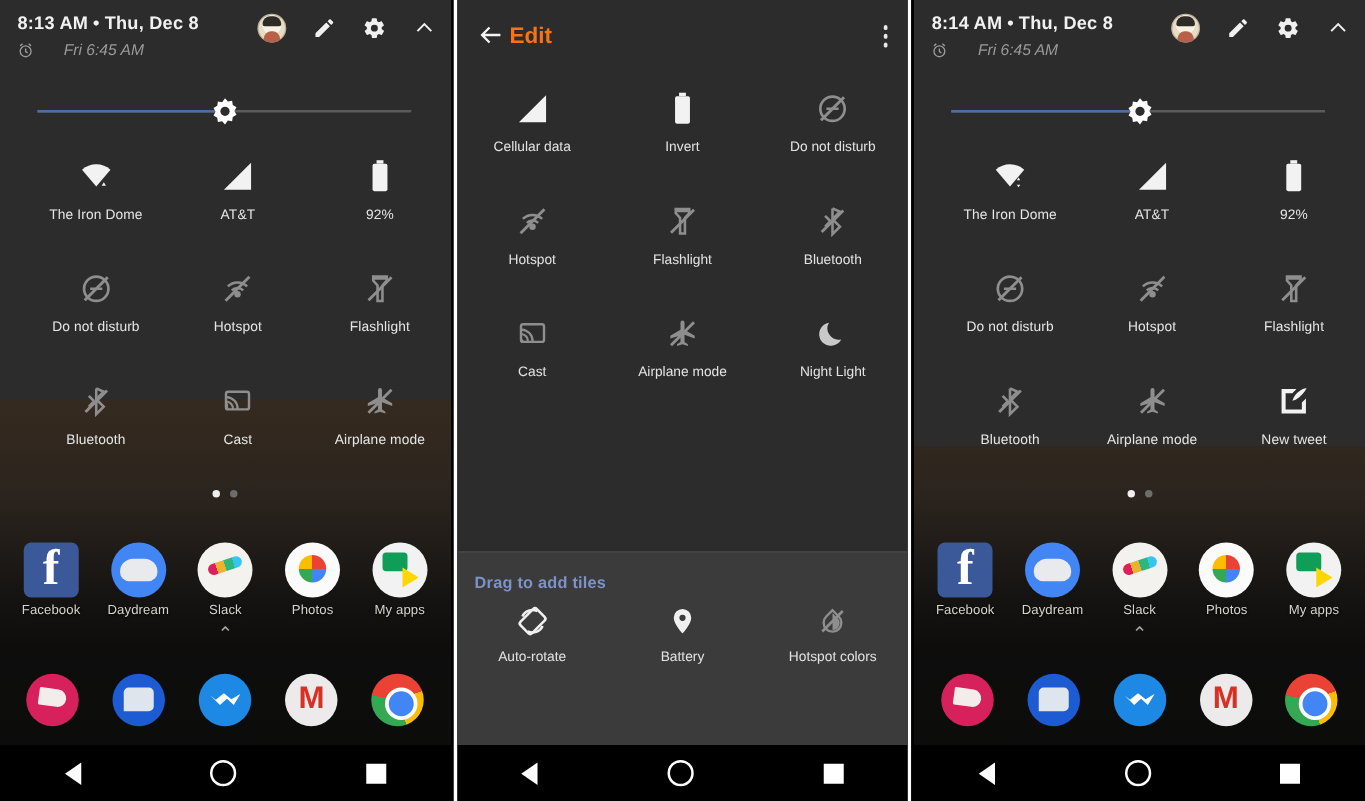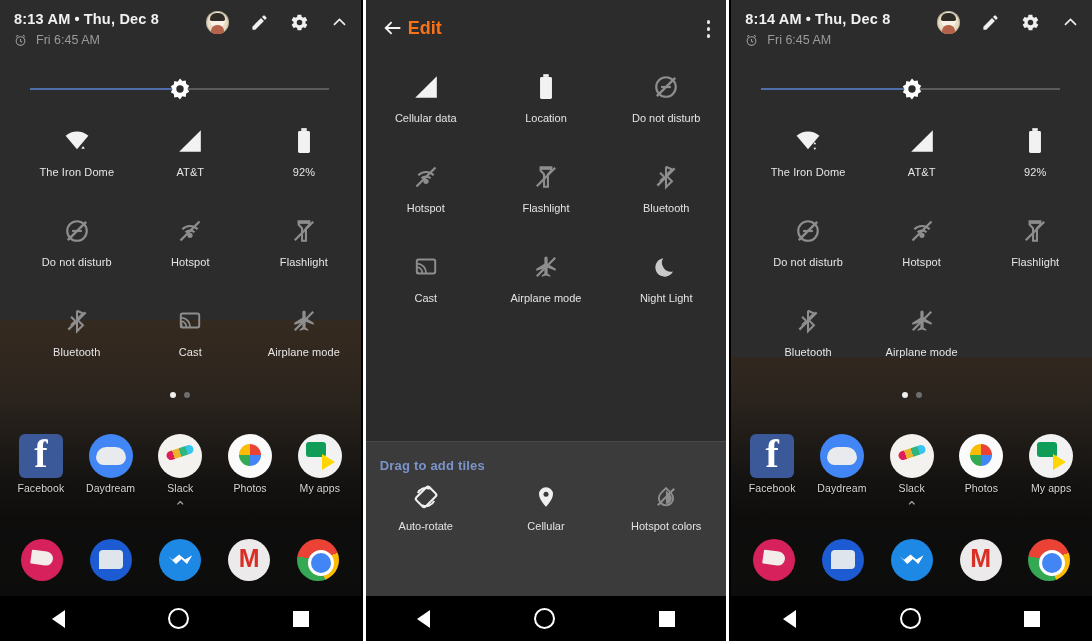--- a/index.html
+++ b/index.html
@@ -95,21 +95,21 @@
 
   
   .shade {
     position: absolute; left: 0; top: 0; width: 100%;
     background: #2c2c2c;
     padding: 0;
   }
   .qs-header { position: relative; height: 66px; padding: 11px 14px 0 14px; }
   .qs-time { font-size: 14.5px; color: #f1f1f1; font-weight: bold; letter-spacing: .2px; }
   .qs-dot { color:#f1f1f1; padding: 0 4px; }
-  .qs-alarm { display:flex; align-items:flex-end; gap:9px; margin-top: 6px; }
+  .qs-alarm { display:flex; align-items:flex-end; gap:24px; margin-top: 6px; font-style: italic; }
   .qs-alarm-txt { font-size: 12.5px; color: #9a9a9a; }
   .qs-actions { position: absolute; right: 12px; top: 11px; display:flex; align-items:center; gap: 21px; }
   .avatar {
     width: 23px; height: 23px; border-radius: 50%; overflow:hidden; position:relative;
     background: radial-gradient(circle at 50% 38%, #f6f1e4 0 42%, #e8dcc2 42% 100%);
     box-shadow: inset 0 0 0 1px rgba(0,0,0,.2);
   }
   .avatar::before{content:""; position:absolute; left:4px; top:2px; width:15px; height:8px;
     background:#2e2a26; border-radius:7px 7px 2px 2px;}
   .avatar::after{content:""; position:absolute; left:5px; bottom:0; width:13px; height:9px;
@@ -369,21 +369,21 @@
           </div>
           <div class="tlabel">Cellular data</div>
         </div>
         <div class="edit-tile">
           <div class="ticon">
             <svg width="22" height="28" viewBox="0 0 24 30">
                 <rect x="9" y="1" width="6" height="3" fill="#f2f2f2"></rect>
                 <rect x="5.5" y="4" width="13" height="24" rx="1.6" fill="#f2f2f2"></rect>
               </svg>
           </div>
-          <div class="tlabel">Location</div>
+          <div class="tlabel">Invert</div>
         </div>
 
         <div class="edit-tile">
           <div class="ticon">
             <svg width="26" height="26" viewBox="0 0 24 24">
                 <circle cx="12" cy="12" r="9" fill="none" stroke="#8e8e8e" stroke-width="2"></circle>
                 <path d="M7.5 12h9" stroke="#8e8e8e" stroke-width="2"></path>
                 <path d="M3.5 20.5L20.5 3.5" stroke="#8e8e8e" stroke-width="2.2"></path>
               </svg>
           </div>
@@ -466,21 +466,21 @@
             </div>
             <div class="tlabel">Auto-rotate</div>
           </div>
           <div class="add-tile">
             <div class="ticon">
               <svg width="24" height="26" viewBox="0 0 24 24">
                 <path d="M12 2.2a7 7 0 0 0-7 7c0 5.2 7 12.6 7 12.6s7-7.4 7-12.6a7 7 0 0 0-7-7z" fill="#f0f0f0"></path>
                 <circle cx="12" cy="9.2" r="2.5" fill="#3b3b3b"></circle>
               </svg>
             </div>
-            <div class="tlabel">Cellular</div>
+            <div class="tlabel">Battery</div>
           </div>
           <div class="add-tile">
             <div class="ticon">
               <svg width="24" height="26" viewBox="0 0 24 24">
                 <path d="M12 3.2l5 5a7.1 7.1 0 1 1-10 0l5-5z" fill="none" stroke="#8e8e8e" stroke-width="1.9"></path>
                 <path d="M12 5.6v13.4a5.6 5.6 0 0 0 4-9.6L12 5.6z" fill="#8e8e8e"></path>
                 <path d="M3.8 20.2L20.2 3.8" stroke="#8e8e8e" stroke-width="2.1"></path>
               </svg>
             </div>
             <div class="tlabel">Hotspot colors</div>
@@ -646,20 +646,29 @@
         </div>
         <div class="tile off">
           <div class="ticon">
             <svg width="26" height="26" viewBox="0 0 24 24">
                 <path d="M21 15.5v-2L13.5 9V3.8a1.5 1.5 0 0 0-3 0V9L3 13.5v2l7.5-2.2V18L8 19.8V21l4-1.2 4 1.2v-1.2L13.5 18v-5.2L21 15.5z" fill="#8e8e8e"></path>
                 <path d="M3.5 20.5L20.5 3.5" stroke="#8e8e8e" stroke-width="2.1"></path>
               </svg>
           </div>
           <div class="tlabel">Airplane mode</div>
         </div>
+        <div class="tile">
+          <div class="ticon">
+            <svg width="26" height="26" viewBox="0 0 24 24">
+              <path d="M3 3h11l-3 3H6v12h12v-5l3-3v11H3V3z" fill="#f2f2f2"></path>
+              <path d="M21.5 2.2c-3.8.5-7.4 3.3-9.6 7.2l-.9 2.3 2.4-.9c3.8-2.1 6.7-5.6 8.1-8.6z" fill="#f2f2f2"></path>
+            </svg>
+          </div>
+          <div class="tlabel">New tweet</div>
+        </div>
       </div>
 
       <div class="pager">
         <div class="pd on"></div>
         <div class="pd"></div>
       </div>
     </div>
 
     <div class="navbar">
       <div class="nav-back"></div>

